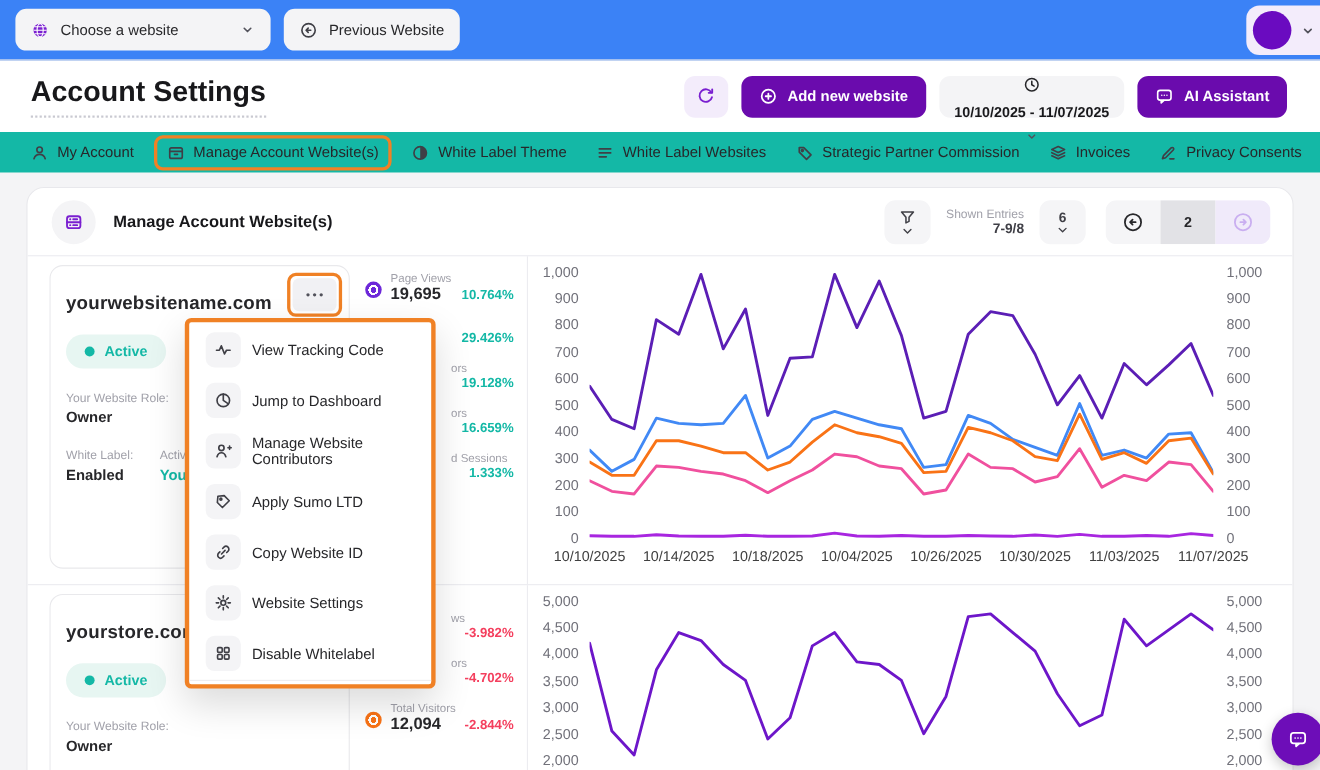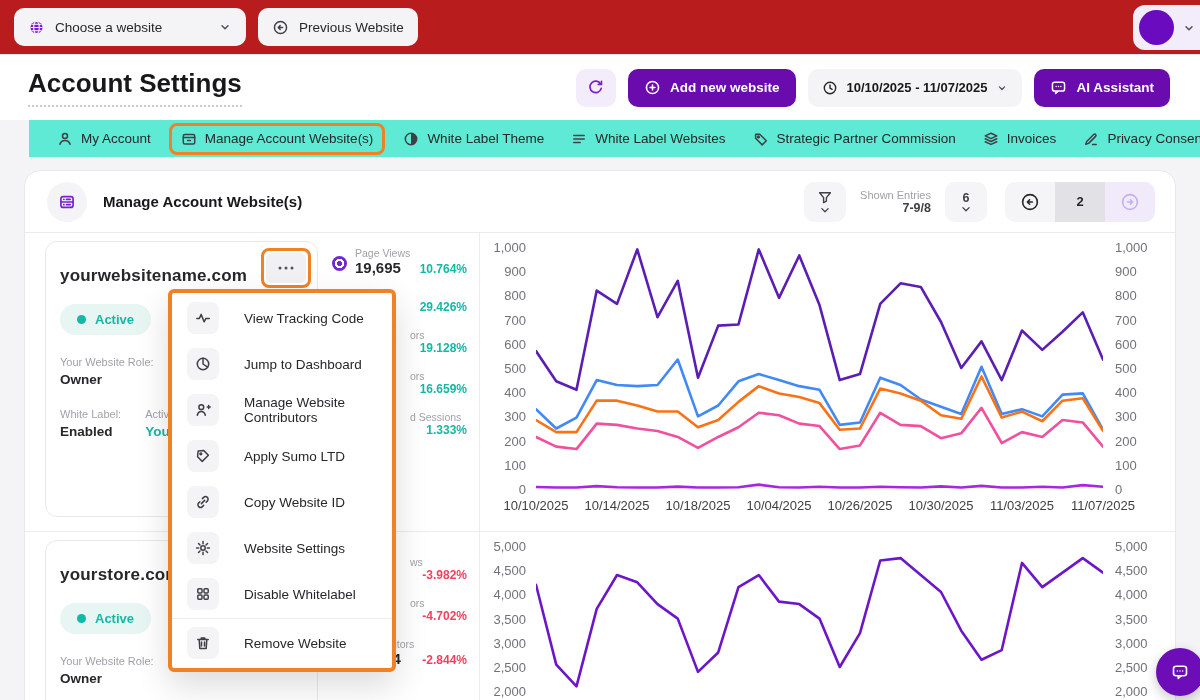--- a/index.html
+++ b/index.html
@@ -1,37 +1,37 @@
 <!DOCTYPE html>
 <html><head>
 <meta charset="utf-8">
 <style>
   * { margin:0; padding:0; box-sizing:border-box; }
   html,body { width:1200px; height:700px; overflow:hidden; font-family:"Liberation Sans", sans-serif; background:#f4f4f6; position:relative; }
   svg { display:block; }
 
   
-  .topbar { height:55px; background:#b91c1c; border-bottom:1px solid #e8e8ec; display:flex; align-items:center; gap:12px; padding:0 14px; position:relative; }
+  .topbar { height:55px; background:#3b82f6; border-bottom:1px solid #e8e8ec; display:flex; align-items:center; gap:12px; padding:0 14px; position:relative; }
   .tb-btn { height:38px; background:#f4f4f6; border-radius:10px; display:flex; align-items:center; gap:10px; padding:0 14px; font-size:13.5px; color:#27272a; font-weight:500; cursor:pointer; }
   .tb-choose { width:232px; }
   .tb-choose .chev { margin-left:auto; color:#52525b; }
   .avatar-wrap { position:absolute; right:-12px; top:5px; height:45px; background:#f3ecfb; border-radius:12px; display:flex; align-items:center; gap:8px; padding:0 16px 0 6px; cursor:pointer; }
   .avatar { width:35px; height:35px; border-radius:50%; background:#6a0bc0; }
 
   
   .page-head { height:65px; background:#fff; display:flex; align-items:center; padding:0 28px; }
   .page-title { font-size:26px; font-weight:700; color:#18181b; border-bottom:2px dotted #c9c9d1; padding-bottom:6px; }
   .head-actions { margin-left:auto; display:flex; align-items:center; gap:12px; padding-right:2px; }
   .icon-btn { width:40px; height:38px; border-radius:10px; background:#f3ecfb; display:grid; place-items:center; color:#7a1fd0; cursor:pointer; }
   .btn-purple { height:38px; background:#6a0bad; color:#fff; border-radius:10px; display:flex; align-items:center; gap:9px; padding:0 16px; font-size:13.5px; font-weight:600; cursor:pointer; }
-  .btn-date { height:38px; background:#f4f4f6; border-radius:10px; display:flex; align-items:center; gap:9px; padding:0 14px; font-size:13px; font-weight:600; color:#18181b; cursor:pointer; }
+  .btn-date { height:38px; background:#f4f4f6; border-radius:10px; display:flex; align-items:center; gap:9px; padding:0 14px; font-size:13px; font-weight:600; color:#18181b; cursor:pointer;flex-direction:column; }
   .btn-date .chev { color:#52525b; }
 
   
-  .tabs { height:37px; background:#5eead4; display:flex; align-items:center; gap:27px; padding:0 28px;margin-left:29px; }
+  .tabs { height:37px; background:#14b8a6; display:flex; align-items:center; gap:27px; padding:0 28px; }
   .tab { display:flex; align-items:center; gap:8px; font-size:13.5px; font-weight:500; color:#27272a; cursor:pointer; white-space:nowrap; }
   .tab .ticon { color:#3f3f46; display:grid; place-items:center; }
   .tab.hl { border:3px solid #f08125; border-radius:8px; padding:5px 9px; margin:0 -9px; }
 
   
   .content { background:#f4f4f6; padding:13px 24px 0 24px; height:543px; }
   .card { background:#fff; border:1px solid #e8e8ec; border-radius:16px; height:700px; overflow:hidden; }
   .card-head { height:62px; display:flex; align-items:center; padding:0 20px 0 22px; border-bottom:1px solid #ececf0; }
   .icon-circle { width:40px; height:40px; border-radius:50%; background:#f4f4f6; display:grid; place-items:center; margin-right:16px; color:#7a1fd0; }
   .card-title { font-size:15px; font-weight:700; color:#18181b; }
@@ -84,21 +84,21 @@
   .ycol.right .ytick { left:12px; }
   .plot { flex:1; position:relative; }
   .plot svg { position:absolute; inset:0; width:100%; height:100%; }
   .xrow { display:flex; height:30px; }
   .xpad-l { width:52px; } .xpad-r { width:56px; }
   .xlabels { flex:1; position:relative; font-size:13px; color:#404040; }
   .xlab { position:absolute; top:9px; transform:translateX(-50%); white-space:nowrap; }
 
   
   .menu { position:absolute; left:168px; top:289px; width:228px; background:#fff; border:4px solid #f08125; border-radius:6px; box-shadow:0 14px 34px rgba(0,0,0,.14); z-index:40; padding:2px 0; }
-  .mitem { height:46px; display:flex; align-items:center; gap:25px; padding:0 15px; font-size:13.5px; font-weight:500; color:#27272a; cursor:pointer; }
+  .mitem { height:46px; display:flex; align-items:center; gap:10px; padding:0 15px; font-size:13.5px; font-weight:500; color:#27272a; cursor:pointer; }
   .micon { width:32px; height:32px; border-radius:8px; background:#f4f4f6; display:grid; place-items:center; flex:none; color:#3f3f46; }
   .mdiv { height:1px; background:#ededf0; margin:1px 0; }
 
   
   .fab { position:absolute; left:1156px; top:648px; width:48px; height:48px; border-radius:50%; background:#6d0db8; display:grid; place-items:center; z-index:50; box-shadow:0 4px 12px rgba(0,0,0,.22); cursor:pointer; color:#fff; }
 </style>
 </head>
 <body>
 
 <div class="topbar">
@@ -589,28 +589,20 @@
         <svg width="16" height="16" viewBox="0 0 16 16" fill="none" stroke="currentColor" stroke-width="1.5" stroke-linecap="round" stroke-linejoin="round">
           <rect x="2.8" y="2.8" width="4.2" height="4.2" rx="1"></rect>
           <rect x="9" y="2.8" width="4.2" height="4.2" rx="1"></rect>
           <rect x="2.8" y="9" width="4.2" height="4.2" rx="1"></rect>
           <rect x="9" y="9" width="4.2" height="4.2" rx="1"></rect>
         </svg>
       </span>
       <span>Disable Whitelabel</span>
     </div>
     <div class="mdiv"></div>
-    <div class="mitem">
-      <span class="micon">
-        <svg width="16" height="16" viewBox="0 0 16 16" fill="none" stroke="currentColor" stroke-width="1.5" stroke-linecap="round" stroke-linejoin="round">
-          <path d="M2.8 4.4h10.4M6.2 4.4V3h3.6v1.4M4.2 4.4l.6 9h6.4l.6-9M6.5 7v4M9.5 7v4"></path>
-        </svg>
-      </span>
-      <span>Remove Website</span>
-    </div>
   </div>
 
 <div class="fab">
   <span>
     <svg width="20" height="20" viewBox="0 0 16 16" fill="none" stroke="#fff" stroke-width="1.3" stroke-linejoin="round">
         <rect x="2.8" y="3.4" width="10.4" height="7.6" rx="2"></rect>
         <path d="M6.6 11v2.2L9 11"></path>
         <circle cx="5.9" cy="7.2" r=".6" fill="#fff" stroke="none"></circle>
         <circle cx="8" cy="7.2" r=".6" fill="#fff" stroke="none"></circle>
         <circle cx="10.1" cy="7.2" r=".6" fill="#fff" stroke="none"></circle>

